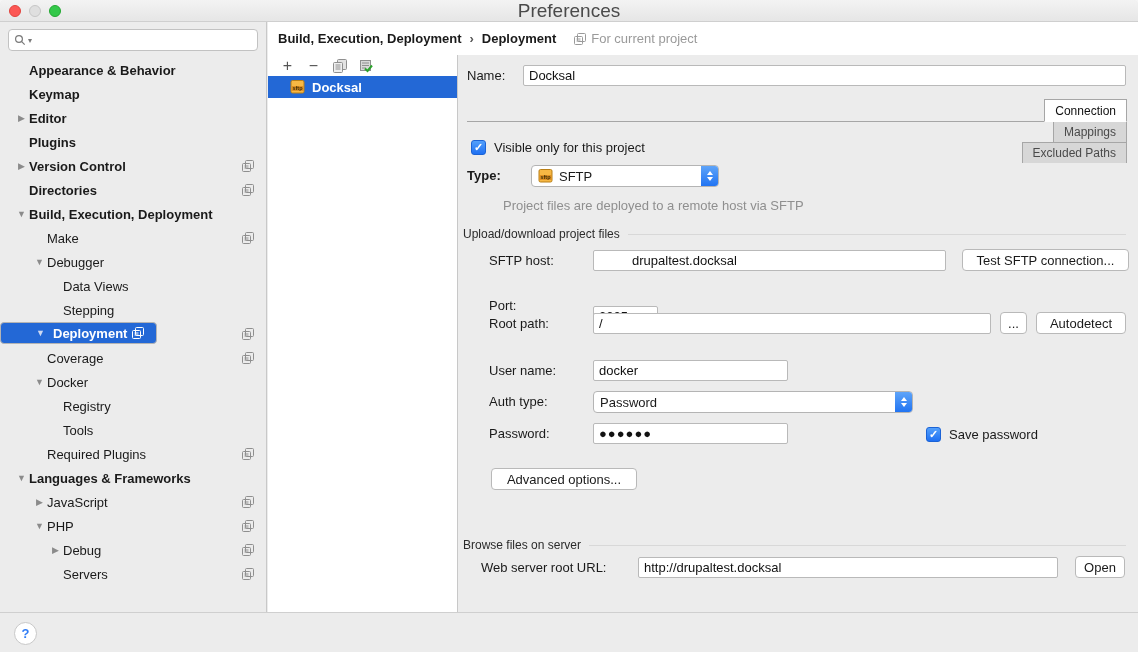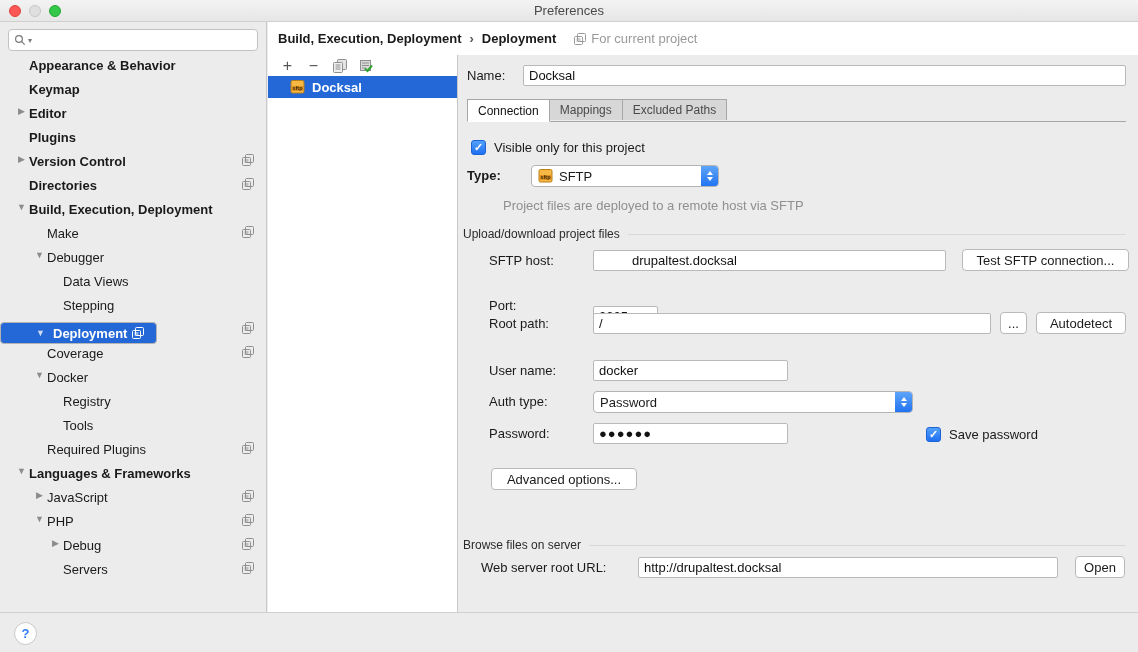--- a/index.html
+++ b/index.html
@@ -4,35 +4,35 @@
 <style>
   html,body{margin:0;padding:0;background:#f5f5f5;}
   *{box-sizing:border-box;}
   .window{position:relative;width:1138px;height:652px;background:#ececec;
     font-family:"Liberation Sans",sans-serif;font-size:13px;color:#1a1a1a;overflow:hidden;
     border-radius:5px 5px 0 0;}
   
   .titlebar{position:absolute;left:0;top:0;right:0;height:22px;
     background:linear-gradient(#f3f3f3,#e6e6e6);border-bottom:1px solid #cfcfcf;}
   .title{position:absolute;left:0;right:0;top:0;height:22px;line-height:22px;
-    text-align:center;color:#4a4a4a;font-size:13px;}
+    text-align:center;color:#4a4a4a;font-size:19px;}
   .lights{position:absolute;left:9px;top:5px;display:flex;gap:8px;}
   .light{width:12px;height:12px;border-radius:50%;}
   .light.red{background:#fc5754;border:1px solid #e0443e;}
   .light.gray{background:#dfdfdf;border:1px solid #c6c6c6;}
   .light.green{background:#34c84a;border:1px solid #23a832;}
   
   .sidebar{position:absolute;left:0;top:22px;width:267px;bottom:40px;
     background:#ececec;border-right:1px solid #c8c8c8;}
   .searchbox{position:absolute;left:8px;top:7px;width:250px;height:22px;background:#fff;
     border:1px solid #c2c2c2;border-radius:4px;display:flex;align-items:center;padding:0 5px;gap:1px;}
   .searchbox input{border:none;outline:none;flex:1;font:13px "Liberation Sans",sans-serif;background:transparent;}
   .search-caret{font-size:8px;color:#7a7a7a;}
   .tree{position:absolute;left:0;top:36px;right:0;bottom:0;}
-  .trow{height:24px;display:flex;align-items:flex-start;cursor:default;color:#1a1a1a;}
+  .trow{height:24px;display:flex;align-items:center;cursor:default;color:#1a1a1a;}
   .trow .arw{width:15px;flex:none;text-align:center;font-size:9px;color:#8b8b8b;}
   .trow .tl{white-space:nowrap;}
   .trow.b .tl{font-weight:bold;}
   .trow.lvl0{padding-left:14px;}
   .trow.lvl1{padding-left:32px;}
   .trow.lvl2{padding-left:48px;}
   .trow .pic{margin-left:auto;margin-right:12px;color:#8f8f8f;display:flex;}
   .trow.sel{background:#2368d6;color:#fff;}
   .trow.sel .tl{font-weight:bold;}
   .trow.sel .arw{color:#cdd9f2;}
@@ -52,22 +52,22 @@
   .server-row{height:22px;display:flex;align-items:center;gap:6px;padding-left:22px;
     background:#2368d6;color:#fff;font-weight:bold;}
   
   .rp{position:absolute;left:459px;top:55px;right:0;bottom:40px;background:#ececec;}
   .lbl{position:absolute;line-height:22px;white-space:nowrap;}
   .txt{position:absolute;height:21px;border:1px solid #b9b9b9;border-radius:2px;background:#fff;
     font:13px "Liberation Sans",sans-serif;padding:0 5px;color:#111;}
   .btn{position:absolute;height:22px;background:#fff;border:1px solid #b9b9b9;border-radius:4px;
     font:13px "Liberation Sans",sans-serif;color:#1a1a1a;padding:0 10px;text-align:center;}
   #name-lbl{left:8px;top:10px;}   #name-inp{left:64px;top:10px;width:603px;}
-  #tabs{position:absolute;left:8px;right:12px;top:44px;height:23px;display:flex;align-items:flex-start;
-    border-bottom:1px solid #a6a6a6;}
+  #tabs{position:absolute;left:8px;right:12px;top:44px;height:23px;display:flex;align-items:flex-end;
+    border-bottom:1px solid #a6a6a6;flex-direction:column;}
   .tab{height:21px;line-height:20px;font-size:12px;padding:0 10px;background:#d7d7d7;
     border:1px solid #a6a6a6;border-bottom:none;margin-right:-1px;color:#4a4a4a;}
   .tab.active{background:#fff;height:23px;line-height:22px;margin-bottom:-1px;color:#111;
     border-bottom:1px solid #fff;position:relative;z-index:2;}
   .cbrow{position:absolute;display:flex;align-items:center;gap:8px;height:18px;}
   .cb{width:15px;height:15px;border-radius:3px;background:linear-gradient(#53a0fb,#1f70f2);
     border:1px solid #1b63d6;color:#fff;font-size:11px;font-weight:bold;display:flex;
     align-items:center;justify-content:center;flex:none;}
   #vis-row{left:12px;top:83px;}
   #type-lbl{left:8px;top:110px;font-weight:bold;}

